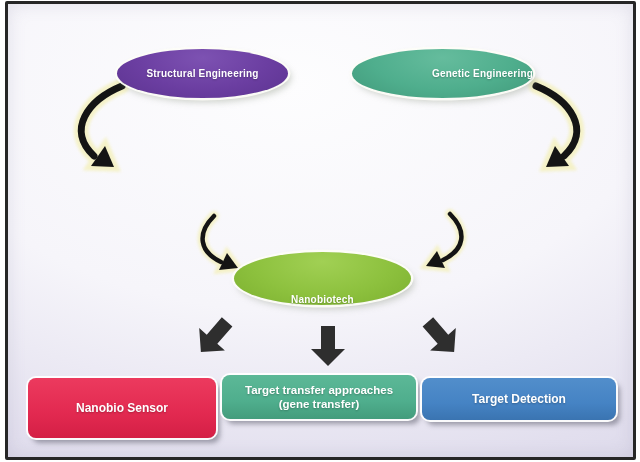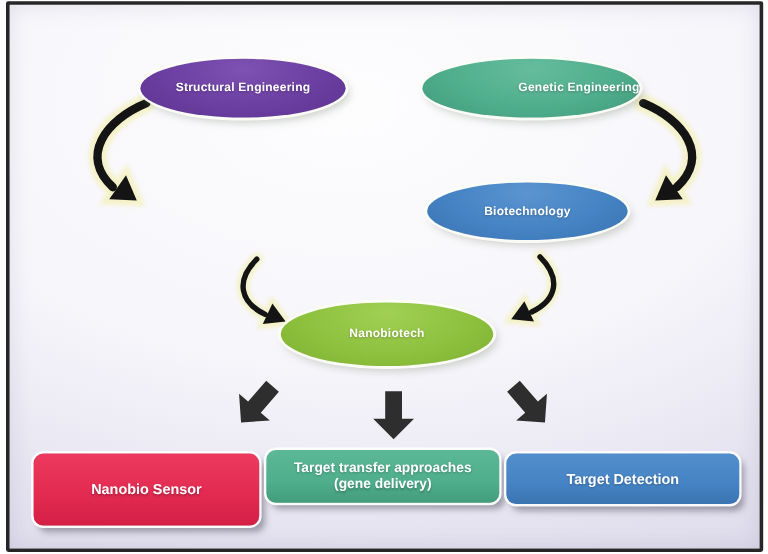--- a/index.html
+++ b/index.html
@@ -26,21 +26,21 @@
   }
   .ellipse{
     border-radius:50%;
     font-size:10px;letter-spacing:0.2px;
     box-shadow:0 0 0 2.5px rgba(253,253,248,0.95), 3px 4px 7px rgba(130,140,120,0.40);
   }
   .el-purple{background:radial-gradient(ellipse at 50% 18%, #7d52b2 0%, #6b3ea1 55%, #5c3390 100%);}
   .el-teal  {background:radial-gradient(ellipse at 50% 18%, #65bc9d 0%, #4fae8d 55%, #41997a 100%);}
   .el-red   {background:radial-gradient(ellipse at 50% 18%, #ee4165 0%, #e82650 55%, #d01a42 100%);}
   .el-blue  {background:radial-gradient(ellipse at 50% 18%, #5b94d0 0%, #4583c4 55%, #3a73af 100%);}
-  .el-green {background:radial-gradient(ellipse at 50% 18%, #a1d054 0%, #8dc13e 55%, #7cb02f 100%);}
+  .el-green {background:radial-gradient(ellipse at 50% 18%, #a1d054 0%, #8dc13e 55%, #7cb02f 100%);align-items:flex-end;}
   .outbox{
     border-radius:8px;
     font-size:12px;line-height:1.25;
     box-shadow:0 0 0 2px rgba(255,255,255,0.95), 4px 5px 5px rgba(95,95,110,0.55);
     padding:2px 6px;box-sizing:border-box;flex-direction:column;
   }
   .bx-red {background:linear-gradient(180deg,#ec3a5e 0%, #e22950 60%, #d41f45 100%);}
   .bx-teal{background:linear-gradient(180deg,#5cb897 0%, #4fae8d 60%, #439c7c 100%);}
   .bx-blue{background:linear-gradient(180deg,#528ecb 0%, #4583c4 60%, #3a74b1 100%);}
   svg.arrows{position:absolute;left:0;top:0;width:640px;height:462px;pointer-events:none;}
@@ -98,35 +98,32 @@
 
     <div class="node ellipse el-purple" style="left:109px;top:45px;width:171px;height:49px;">
       <span>Structural Engineering</span>
     </div>
 
     <div class="node ellipse el-teal" style="left:344px;top:45px;width:181px;height:49px;justify-content:flex-end;">
       <span>Genetic Engineering</span>
     </div>
 
 
-    <div class="node ellipse el-blue" style="left:348px;top:148px;width:167px;height:48px;">
-      <span>Biotechnology</span>
-    </div>
 
     <div class="node ellipse el-green" style="left:226px;top:248px;width:177px;height:53px;">
       <span>Nanobiotech</span>
     </div>
 
     <div class="node outbox bx-red" style="left:20px;top:374px;width:188px;height:60px;">
       <span>Nanobio Sensor</span>
     </div>
 
     <div class="node outbox bx-teal" style="left:214px;top:371px;width:194px;height:44px;font-size:11.5px;">
       <span>Target transfer approaches</span>
-      <span>(gene delivery)</span>
+      <span>(gene transfer)</span>
     </div>
 
     <div class="node outbox bx-blue" style="left:414px;top:374px;width:194px;height:42px;">
       <span>Target Detection</span>
     </div>
 
   </div>
 </div>
 
 </body></html>

